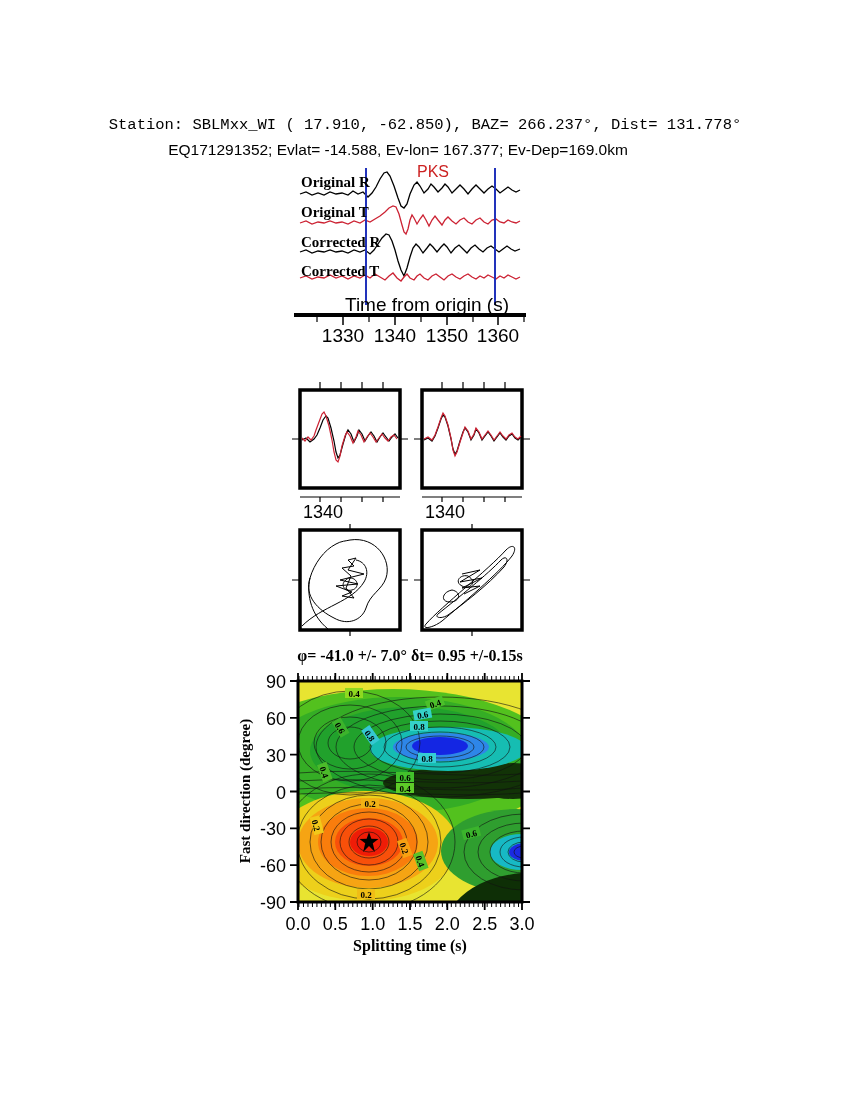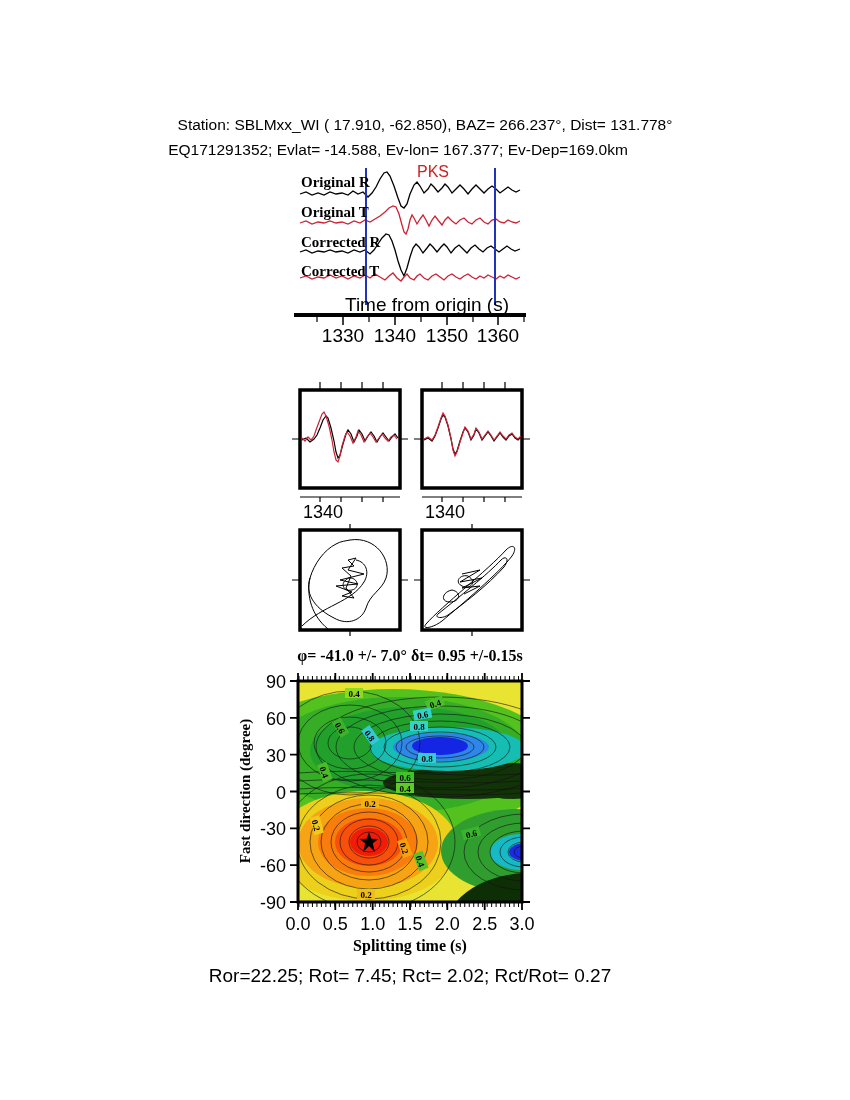--- a/index.html
+++ b/index.html
@@ -18,21 +18,21 @@
   .end{text-anchor:end;}
   .redtxt{fill:#cc2222;}
   .ftr{width:820px;text-align:center;font-size:19px;}
   polyline{fill:none;}
 </style>
 </head>
 <body>
 
 <div id="page">
 
-  <div class="abs hdr" style="top:116px;left:0;">Station: SBLMxx_WI (  17.910,  -62.850), BAZ=  266.237°, Dist=  131.778°</div>
+  <div class="abs hdr" style="top:116px;left:0;font-family:Liberation Mono, monospace;">Station: SBLMxx_WI (  17.910,  -62.850), BAZ=  266.237°, Dist=  131.778°</div>
   <div class="abs hdr" style="top:141px;left:-27px;">EQ171291352; Evlat= -14.588, Ev-lon= 167.377; Ev-Dep=169.0km</div>
 
   <svg class="abs" style="left:290px;top:160px;" width="245" height="200" viewBox="0 0 245 200">
 
     <polyline stroke="#000" stroke-width="1.3" points="10,34 16,32 22,35 28,33 34,35 40,32 46,34 52,33 58,35 63,31 68,34 73,32 78,37 82,33 86,27 90,19 94,13 97,12 100,16 104,26 108,38 111,46 114,48 117,44 120,34 124,25 127,22 130,26 134,33 138,29 141,24 144,27 148,32 152,28 155,24 158,27 162,33 166,29 170,25 174,29 178,34 182,29 186,25 190,29 194,33 198,29 202,26 206,29 210,33 214,30 218,27 222,30 226,32 230,30"></polyline>
     <polyline stroke="#cc2233" stroke-width="1.3" points="10,63 16,61 22,64 28,62 34,63 40,61 46,63 52,62 58,64 64,61 70,63 75,60 80,62 85,59 90,56 95,52 99,48 103,46 106,47 109,54 112,65 114,72 116,74 118,69 120,60 122,55 124,58 127,64 130,59 133,55 136,60 139,66 142,60 145,56 148,60 152,65 155,60 158,57 162,61 166,64 170,60 174,58 178,62 182,64 186,60 190,58 194,62 198,64 202,60 206,59 210,62 214,63 218,60 222,62 226,63 230,61"></polyline>
     <polyline stroke="#000" stroke-width="1.3" points="10,92 16,90 22,93 28,91 34,92 40,90 46,92 52,91 58,93 64,90 70,92 75,90 80,94 84,90 88,84 92,78 96,74 99,75 102,81 105,90 108,101 111,110 114,116 117,108 120,97 123,88 126,84 129,87 133,93 137,88 140,84 143,87 147,92 151,87 154,84 157,87 161,93 165,88 169,85 173,89 177,93 181,88 185,85 189,89 193,92 197,88 201,86 205,89 209,92 213,89 217,86 221,89 225,91 230,89"></polyline>
     <polyline stroke="#cc2233" stroke-width="1.3" points="10,118 16,116 22,119 28,117 34,118 40,115 46,118 52,116 58,119 64,116 70,118 75,115 80,118 85,114 90,117 95,120 99,116 103,113 107,118 111,121 114,117 117,114 120,118 124,120 127,116 130,114 134,118 138,120 142,116 146,114 150,117 154,120 158,116 162,114 166,117 170,119 174,116 178,114 182,117 186,119 190,116 194,118 198,115 202,117 206,119 210,116 214,118 218,115 222,117 226,119 230,117"></polyline>
 
     <line x1="76" y1="8" x2="76" y2="145" stroke="#2233bb" stroke-width="2"></line>
@@ -238,15 +238,14 @@
     <text class="fs18 mid" x="68" y="285">0.0</text>
     <text class="fs18 mid" x="105.3" y="285">0.5</text>
     <text class="fs18 mid" x="142.7" y="285">1.0</text>
     <text class="fs18 mid" x="180" y="285">1.5</text>
     <text class="fs18 mid" x="217.3" y="285">2.0</text>
     <text class="fs18 mid" x="254.7" y="285">2.5</text>
     <text class="fs18 mid" x="292" y="285">3.0</text>
     <text class="fb16 mid" x="180" y="306">Splitting time (s)</text>
   </svg>
 
-  <div class="abs ftr" style="top:965px;left:0;">Ror=22.25; Rot= 7.45; Rct= 2.02; Rct/Rot= 0.27</div>
 
 </div>
 
 </body></html>

